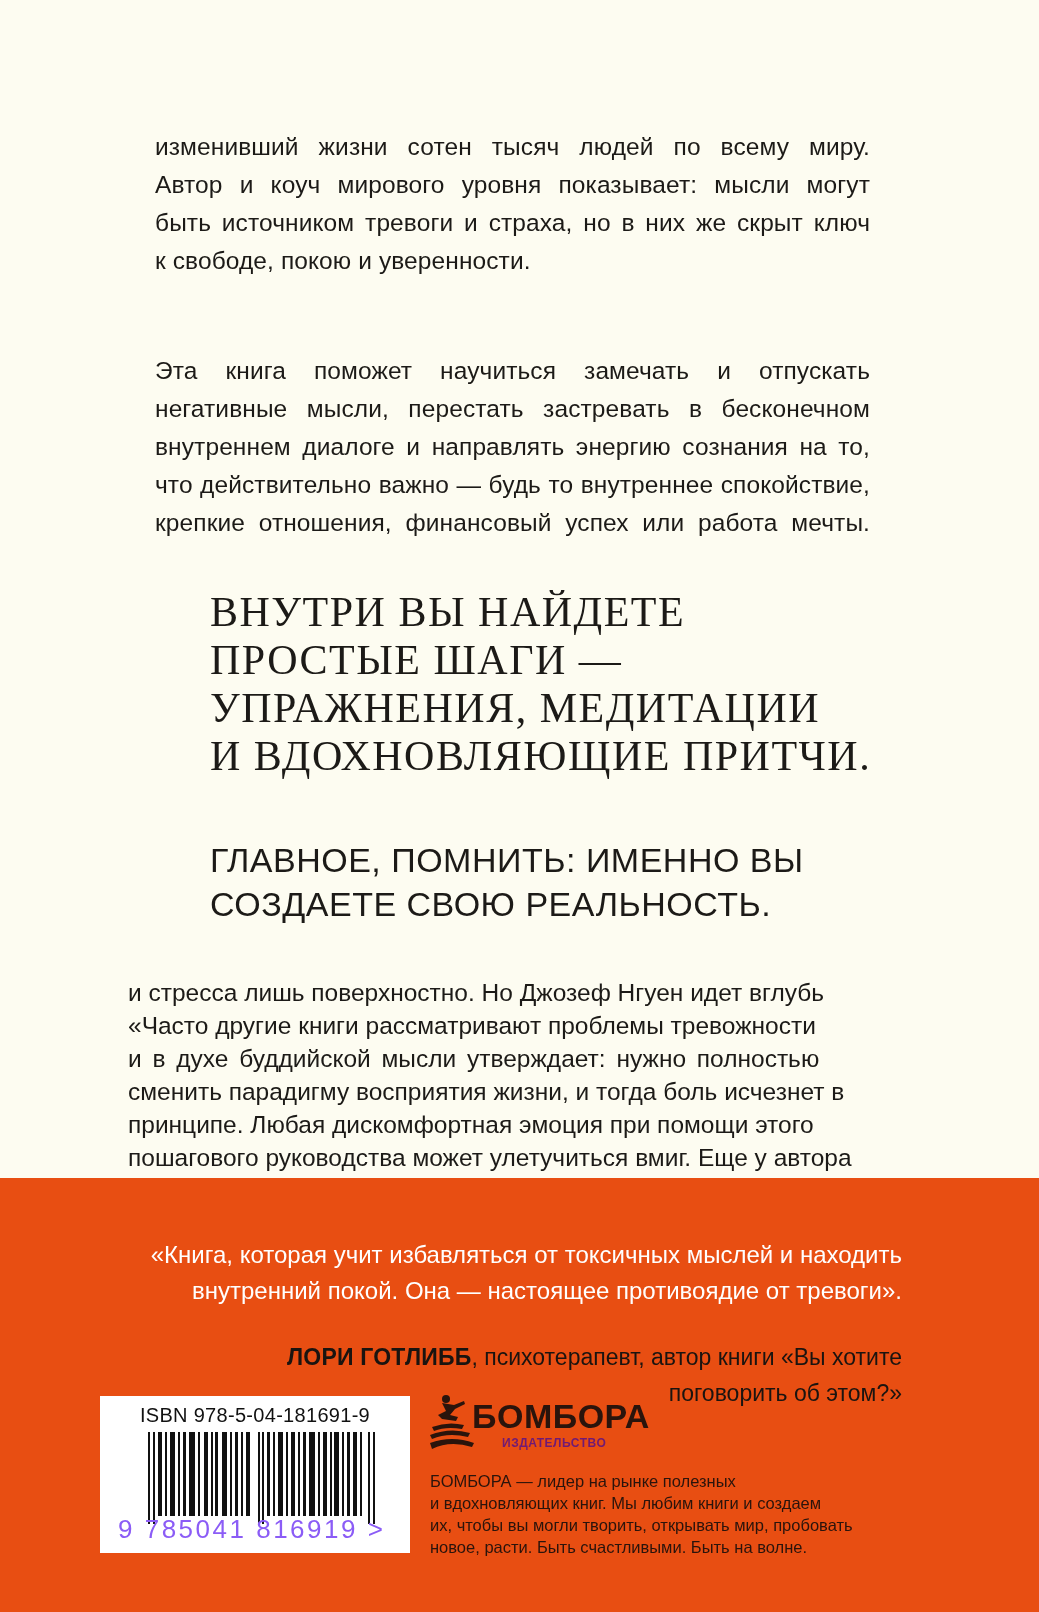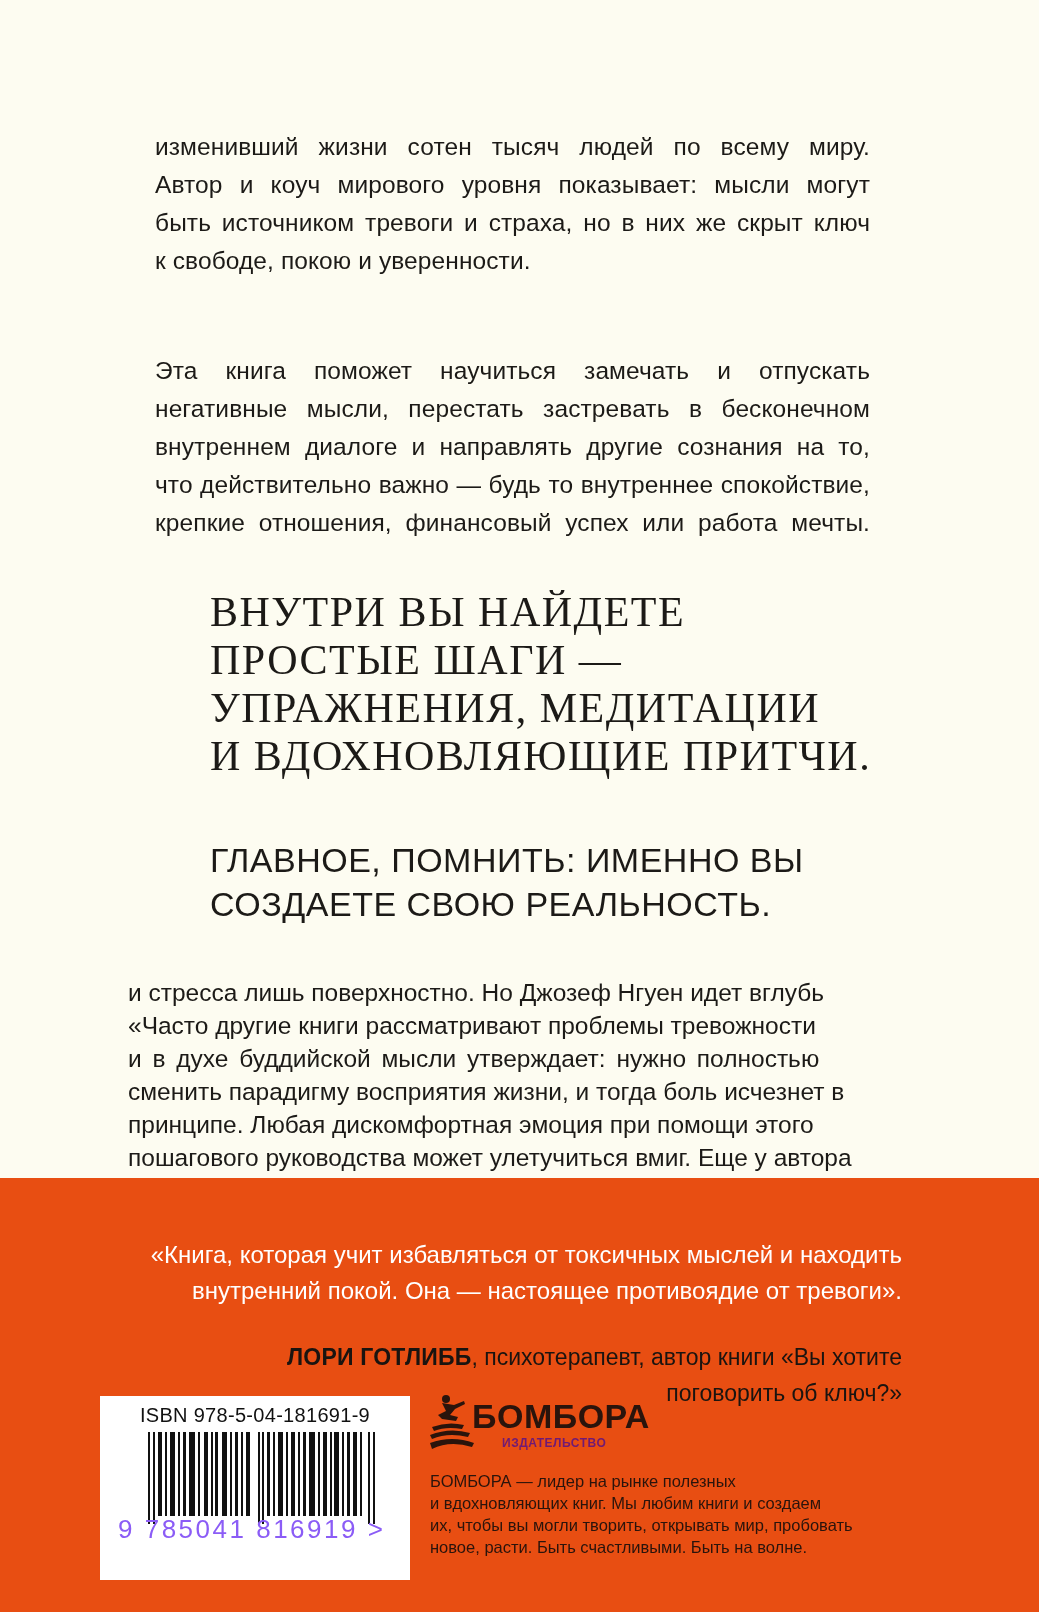--- a/index.html
+++ b/index.html
@@ -24,21 +24,21 @@
   .big-sans div { white-space: nowrap; }
 
   .review { position: absolute; left: 128px; top: 976px; width: 764px; font-size: 24.5px; line-height: 33px; text-align: justify; }
   .review div { white-space: nowrap; }
 
   .quote { position: absolute; left: 90px; top: 1237px; width: 812px; color: #ffffff; font-size: 24px; line-height: 36px; text-align: right; }
   .quote div { white-space: nowrap; }
   .attrib { position: absolute; right: 137px; top: 1327px; text-align: right; font-size: 23px; line-height: 36px; color: #1a1410; margin-top: 12px; }
   .attrib .name { font-weight: bold; letter-spacing: 0.2px; }
 
-  .barcode-box { position: absolute; left: 100px; top: 1396px; width: 310px; height: 184px; background: #ffffff; }
+  .barcode-box { position: absolute; left: 100px; top: 1396px; width: 310px; height: 157px; background: #ffffff; }
   .isbn { position: absolute; left: 0; top: 8px; width: 100%; text-align: center; font-size: 20px; color: #111; letter-spacing: 0.3px; }
   .bars { position: absolute; left: 48px; top: 36px; width: 230px; height: 92px; }
   .digits { position: absolute; left: 18px; top: 118px; font-size: 26px; color: #8b5cf6; letter-spacing: 2.5px; white-space: nowrap; }
 
   .logo { position: absolute; left: 428px; top: 1393px; width: 210px; height: 60px; }
   .logo-word { position: absolute; left: 472px; top: 1398px; font-size: 34px; font-weight: bold; color: #2a140c; letter-spacing: 0.5px; line-height: 36px; }
   .logo-sub { position: absolute; left: 486px; top: 1436px; font-size: 12px; font-weight: bold; color: #701a75; letter-spacing: 0.5px; padding-left: 16px; }
   .blurb { position: absolute; left: 430px; top: 1470px; font-size: 16.5px; line-height: 22px; color: #2a140c; }
   .blurb div { white-space: nowrap; }
 </style>
@@ -51,21 +51,21 @@
 <div class="para" id="p1">
   <div style="text-align-last: justify;">изменивший жизни сотен тысяч людей по всему миру.</div>
   <div style="text-align-last: justify;">Автор и коуч мирового уровня показывает: мысли могут</div>
   <div style="text-align-last: justify;">быть источником тревоги и страха, но в них же скрыт ключ</div>
   <div>к свободе, покою и уверенности.</div>
 </div>
 
 <div class="para" id="p2">
   <div style="text-align-last: justify;">Эта книга поможет научиться замечать и отпускать</div>
   <div style="text-align-last: justify;">негативные мысли, перестать застревать в бесконечном</div>
-  <div style="text-align-last: justify;">внутреннем диалоге и направлять другие сознания на то,</div>
+  <div style="text-align-last: justify;">внутреннем диалоге и направлять энергию сознания на то,</div>
   <div style="text-align-last: justify;">что действительно важно — будь то внутреннее спокойствие,</div>
   <div style="text-align-last: justify;">крепкие отношения, финансовый успех или работа мечты.</div>
 </div>
 
 <div class="big-serif">
   <div>ВНУТРИ ВЫ НАЙДЕТЕ</div>
   <div>ПРОСТЫЕ ШАГИ —</div>
   <div>УПРАЖНЕНИЯ, МЕДИТАЦИИ</div>
   <div>И ВДОХНОВЛЯЮЩИЕ ПРИТЧИ.</div>
 </div>
@@ -84,21 +84,21 @@
   <div>пошагового руководства может улетучиться вмиг. Еще у автора</div>
 </div>
 
 <div class="quote">
   <div>«Книга, которая учит избавляться от токсичных мыслей и находить</div>
   <div>внутренний покой. Она — настоящее противоядие от тревоги».</div>
 </div>
 
 <div class="attrib">
   <div><span class="name">ЛОРИ ГОТЛИББ</span><span>, психотерапевт, автор книги «Вы хотите</span></div>
-  <div>поговорить об ключ?»</div>
+  <div>поговорить об этом?»</div>
 </div>
 
 <div class="barcode-box">
   <div class="isbn">ISBN 978-5-04-181691-9</div>
   <svg class="bars" viewBox="0 0 230 92" preserveAspectRatio="none">
     <g fill="#111">
       <rect x="0" y="0" width="2" height="92"></rect>
         <rect x="5" y="0" width="2" height="92"></rect>
       <rect x="10" y="0" width="4" height="84"></rect>
         <rect x="17" y="0" width="2" height="84"></rect>

